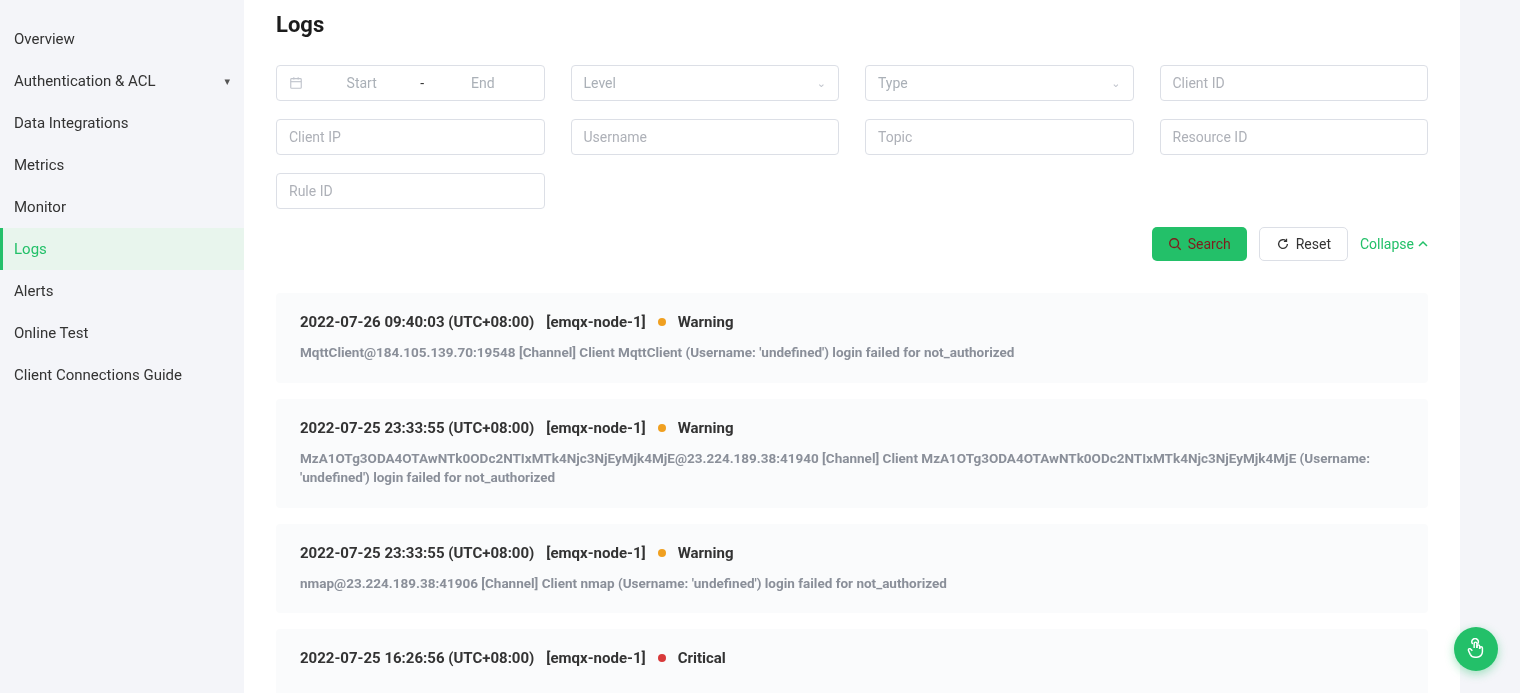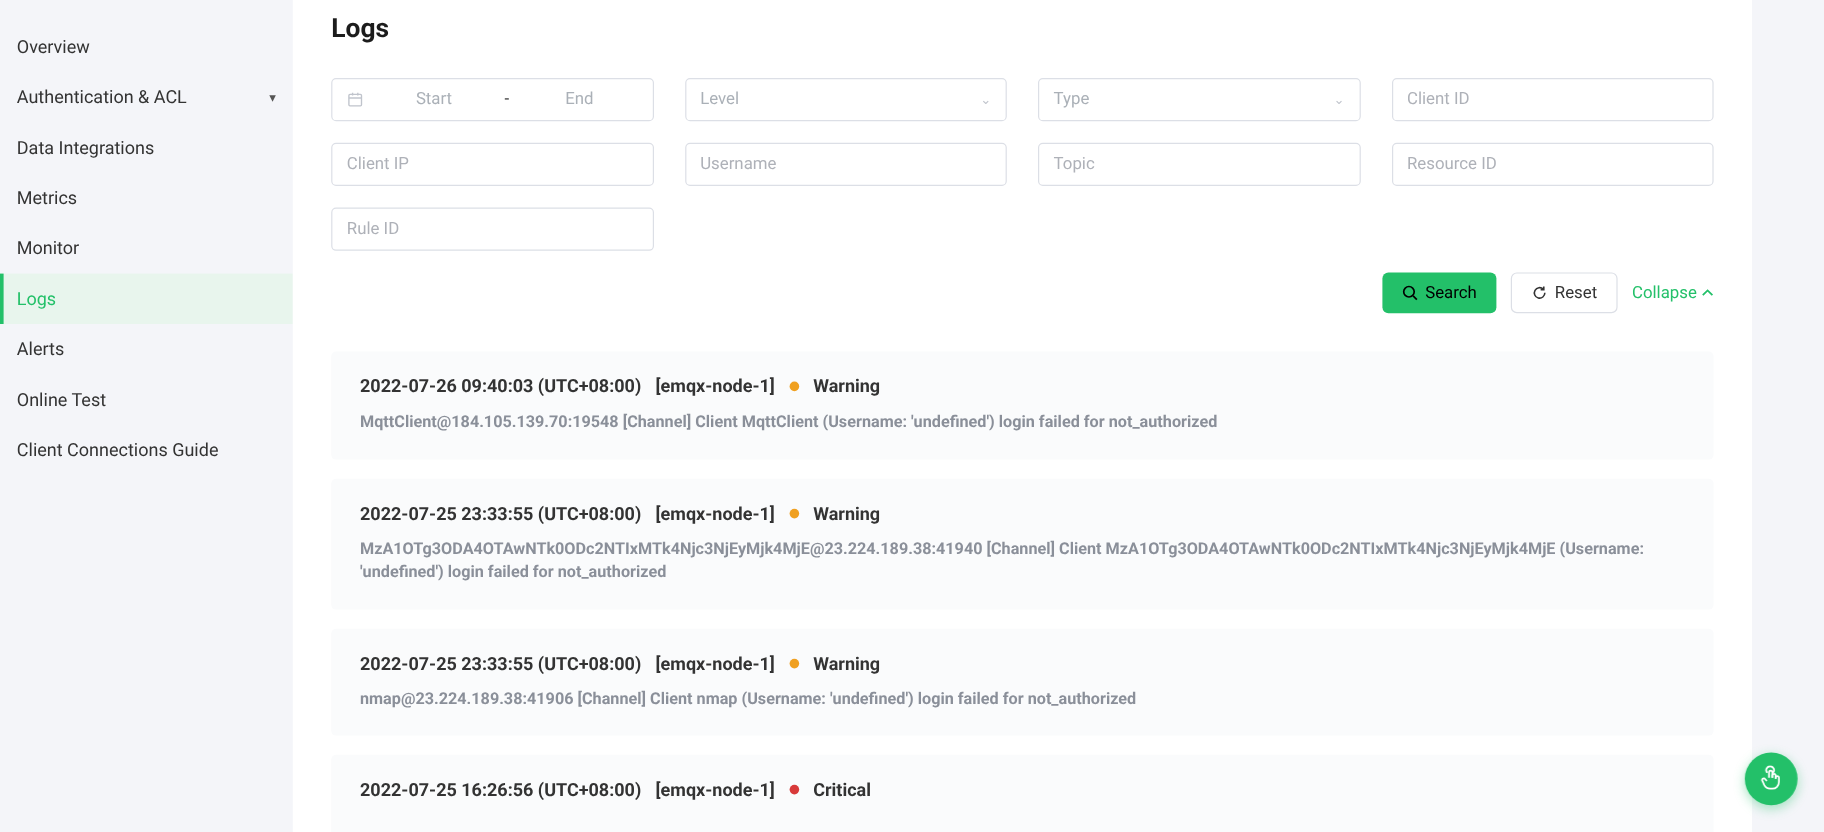--- a/index.html
+++ b/index.html
@@ -138,21 +138,21 @@
       justify-content: center;
       gap: 6px;
       border-radius: 5px;
       padding: 0 16px;
       font-size: 14px;
       cursor: pointer;
       border: none;
     }
     .btn-primary {
       background: #23c069;
-      color: #000000;
+      color: #7f1d1d;
     }
     .btn-secondary {
       background: #fff;
       color: #333;
       border: 1px solid #dcdfe6;
     }
     .collapse-link {
       color: #23c069;
       font-size: 14px;
       display: inline-flex;

